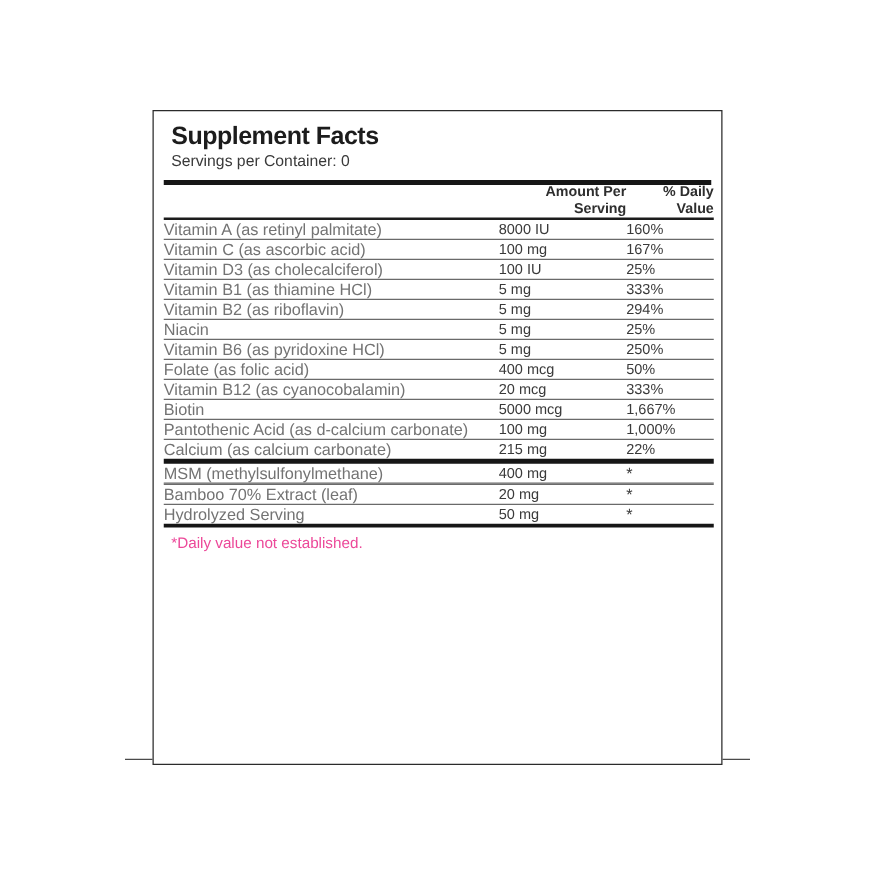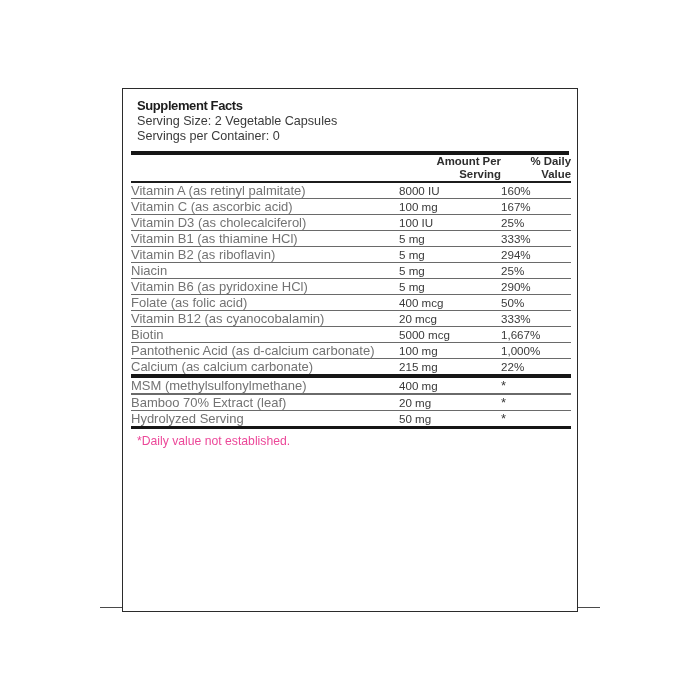--- a/index.html
+++ b/index.html
@@ -39,21 +39,21 @@
   }
 
   .panel-inner {
     padding: 0 8px;
     box-sizing: border-box;
     width: 100%;
     height: 100%;
   }
 
   .sf-title {
-    font-size: 13px;
+    font-size: 20px;
     font-weight: bold;
     color: #1c1c1c;
     letter-spacing: -0.4px;
     margin: 9px 0 1px 6px;
     font-family: "Liberation Sans", sans-serif;
   }
 
   .serving-line {
     font-size: 12.6px;
     color: #3a3a3a;
@@ -135,21 +135,20 @@
 </style>
 </head>
 <body>
 
 <div class="under-rule"></div>
 
 <div class="panel">
   <div class="panel-inner">
 
     <div class="sf-title">Supplement Facts</div>
-    <div class="serving-line">Serving Size: 2 Vegetable Capsules</div>
     <div class="serving-line">Servings per Container: 0</div>
 
     <div class="rule-thick"></div>
 
     <table class="sf">
       <colgroup>
         <col class="c-name">
         <col class="c-amt">
         <col class="c-dv">
       </colgroup>
@@ -228,21 +227,21 @@
             <td class="row-dv">25%</td>
           </tr>
           <tr class="sep-row">
             <td colspan="3">
               <div class="sep-thin"></div>
             </td>
           </tr>
           <tr>
             <td class="row-name">Vitamin B6 (as pyridoxine HCl)</td>
             <td class="row-amt">5 mg</td>
-            <td class="row-dv">290%</td>
+            <td class="row-dv">250%</td>
           </tr>
           <tr class="sep-row">
             <td colspan="3">
               <div class="sep-thin"></div>
             </td>
           </tr>
           <tr>
             <td class="row-name">Folate (as folic acid)</td>
             <td class="row-amt">400 mcg</td>
             <td class="row-dv">50%</td>

